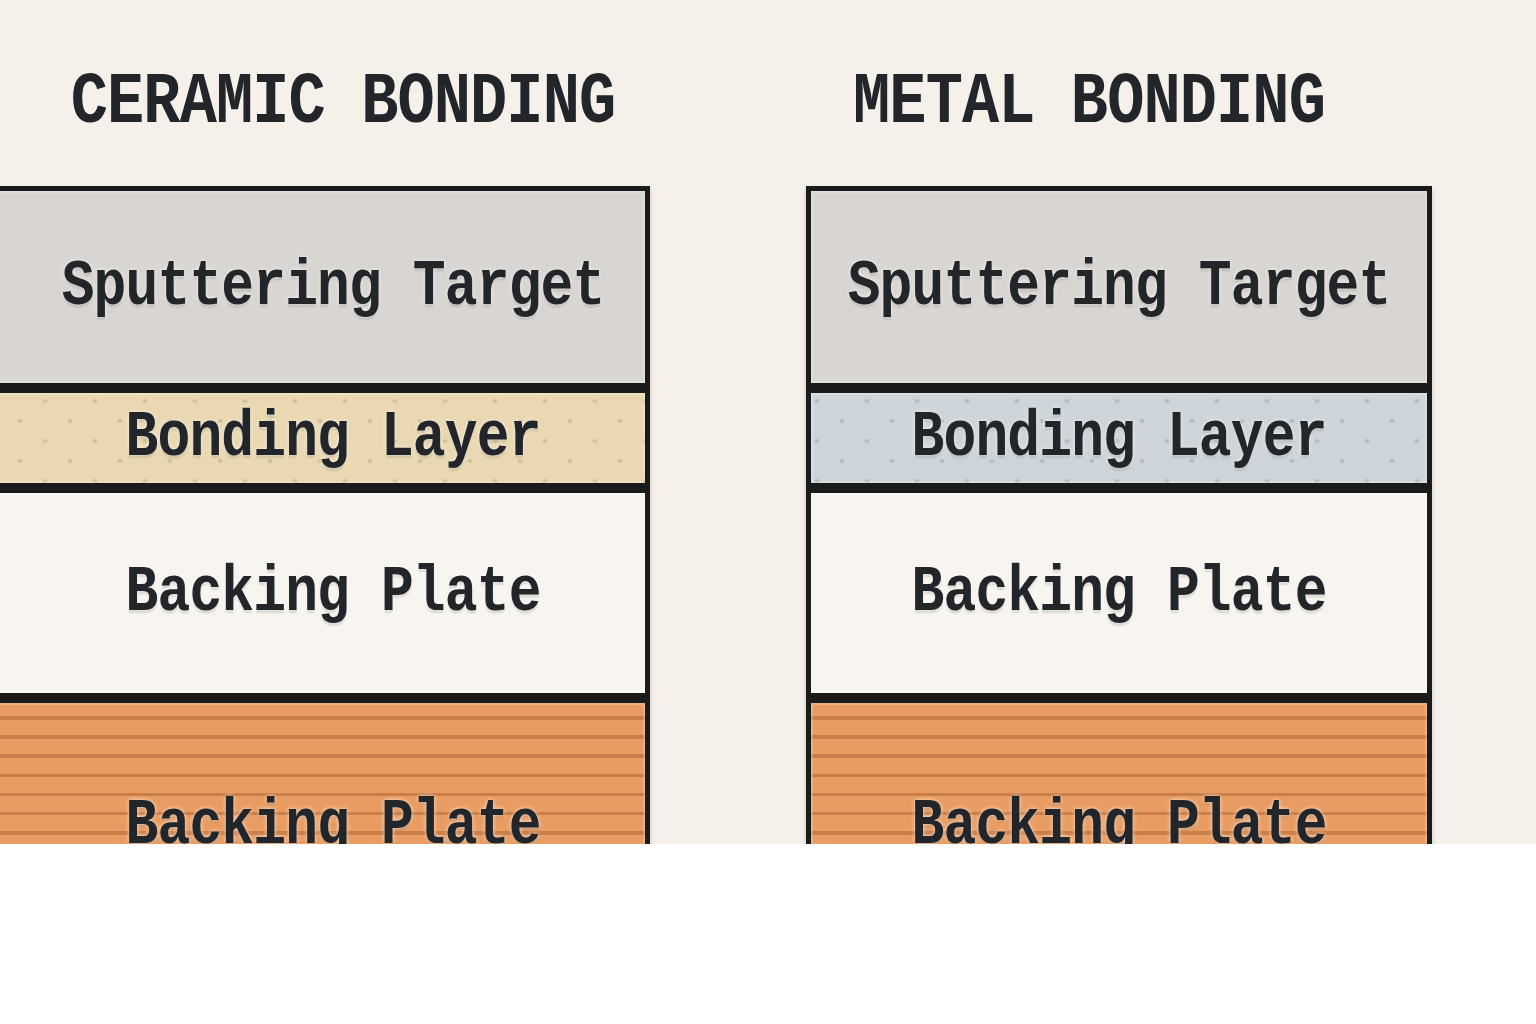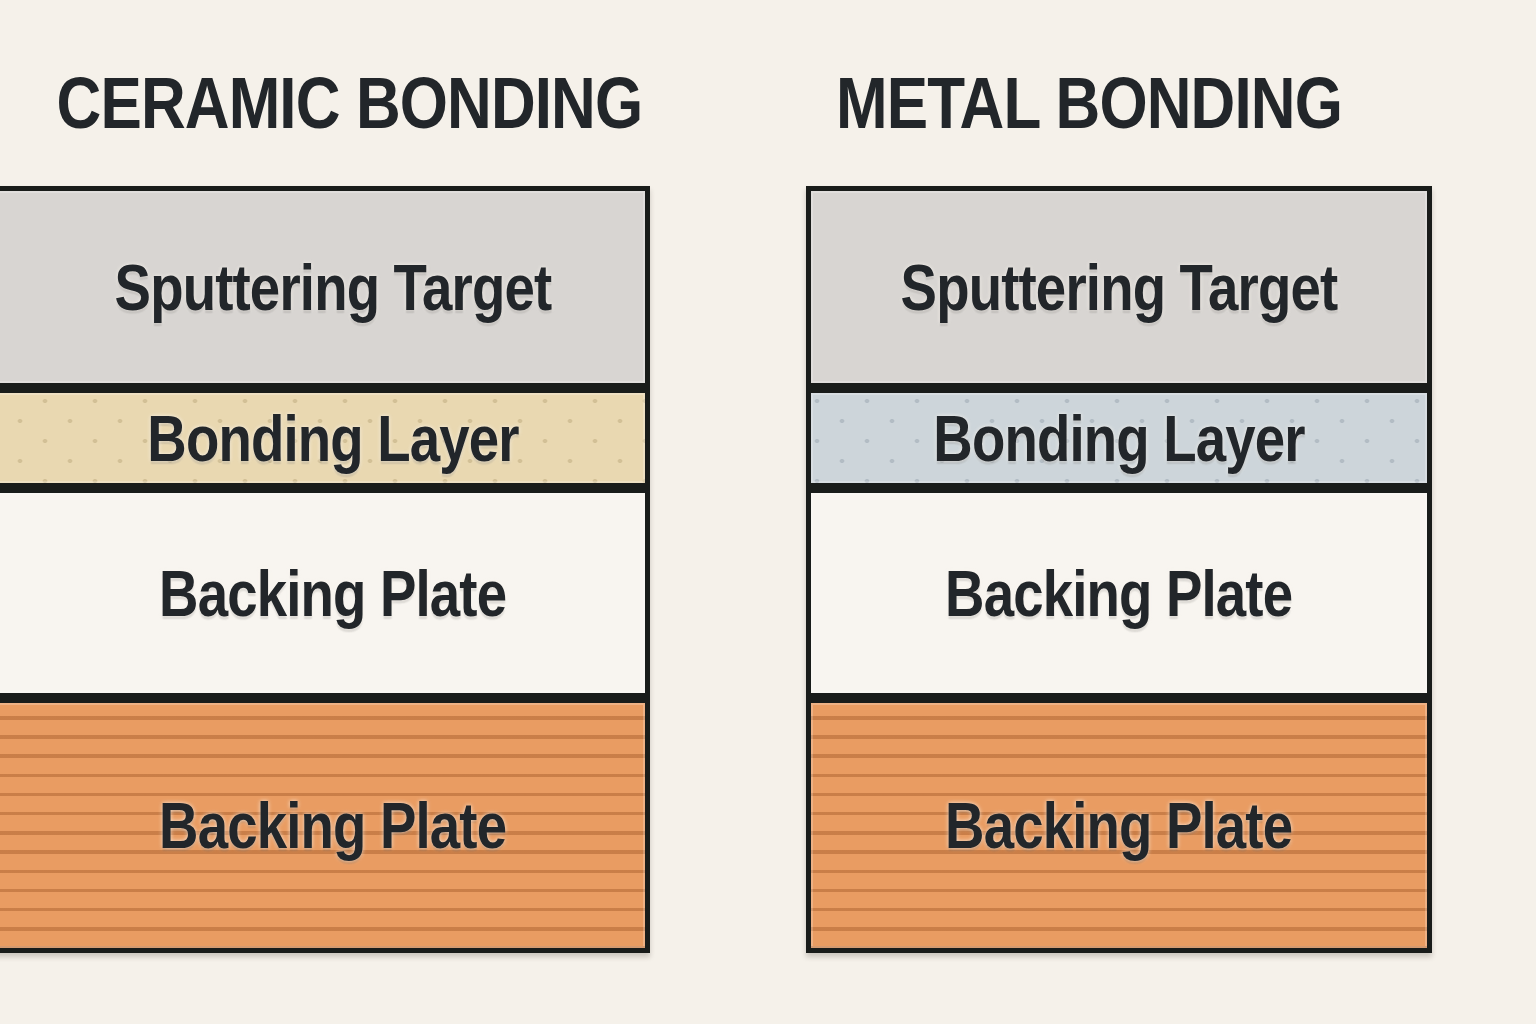--- a/index.html
+++ b/index.html
@@ -2,24 +2,24 @@
 <html style="--background: #f5f1ea; --border: #191c1a; --text: #22262a; --target-fill: #d8d5d2; --bond-ceramic-fill: #e9d8b1; --bond-metal-fill: #cdd5da; --backing-fill: #f8f5f0; --base-fill: #e99c62; --base-stripe: #c97f47;"><head>
 <meta charset="utf-8">
 <style>
   html, body {
     margin: 0;
     padding: 0;
   }
   .canvas {
     position: relative;
     width: 1536px;
-    height: 1024px;
+    height: 844px;
     overflow: hidden;
     background: var(--background, #f5f1ea);
-    font-family: Liberation Sans, sans-serif;
+    font-family: Liberation Mono, monospace;
   }
 
   
   .title {
     position: absolute;
     top: 70px;
     height: 66px;
     line-height: 66px;
     margin: 0;
     text-align: center;

